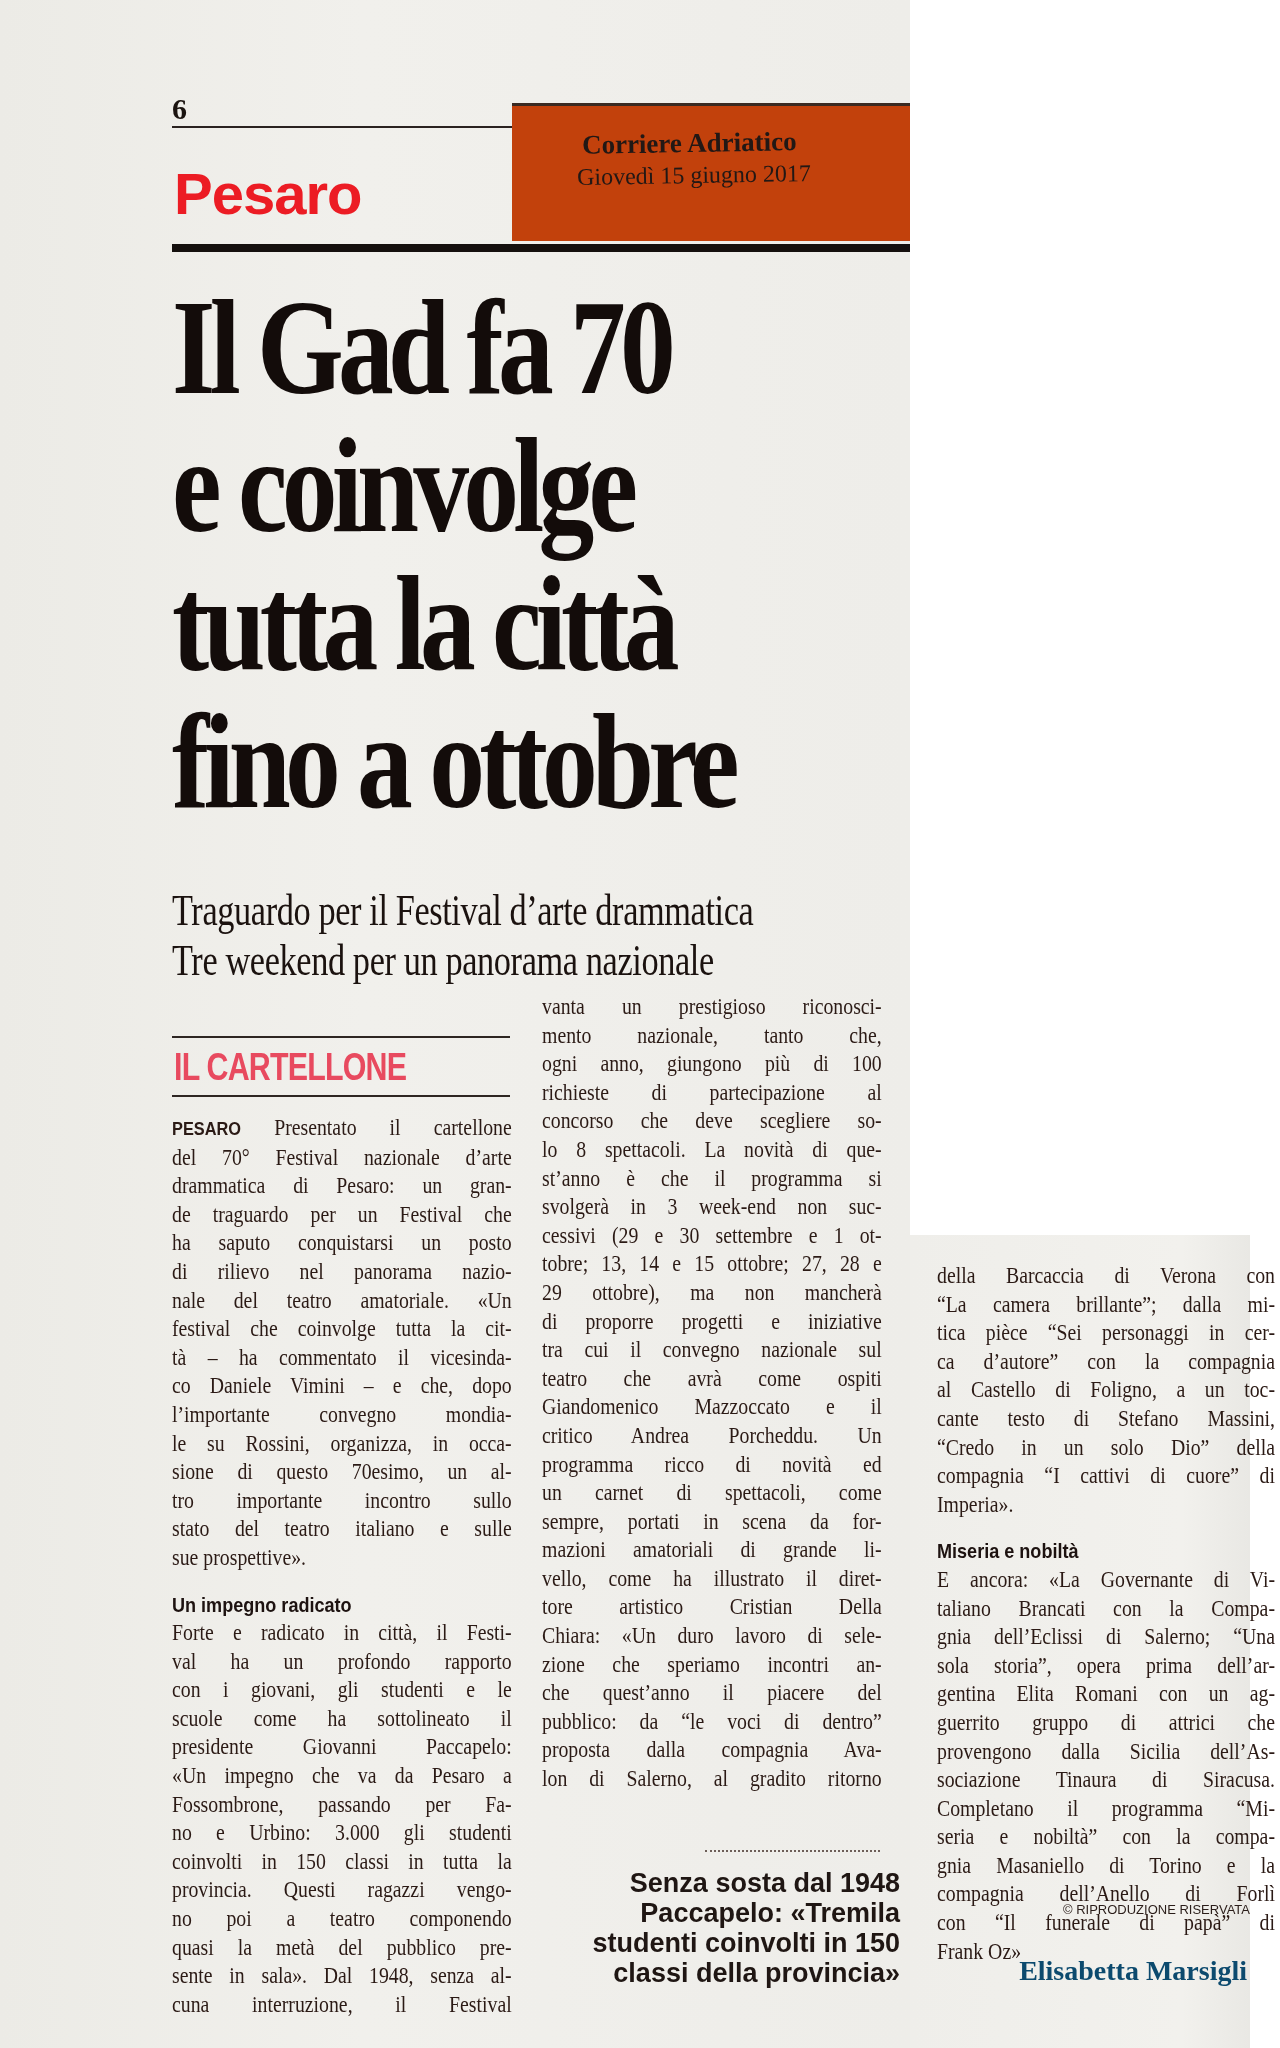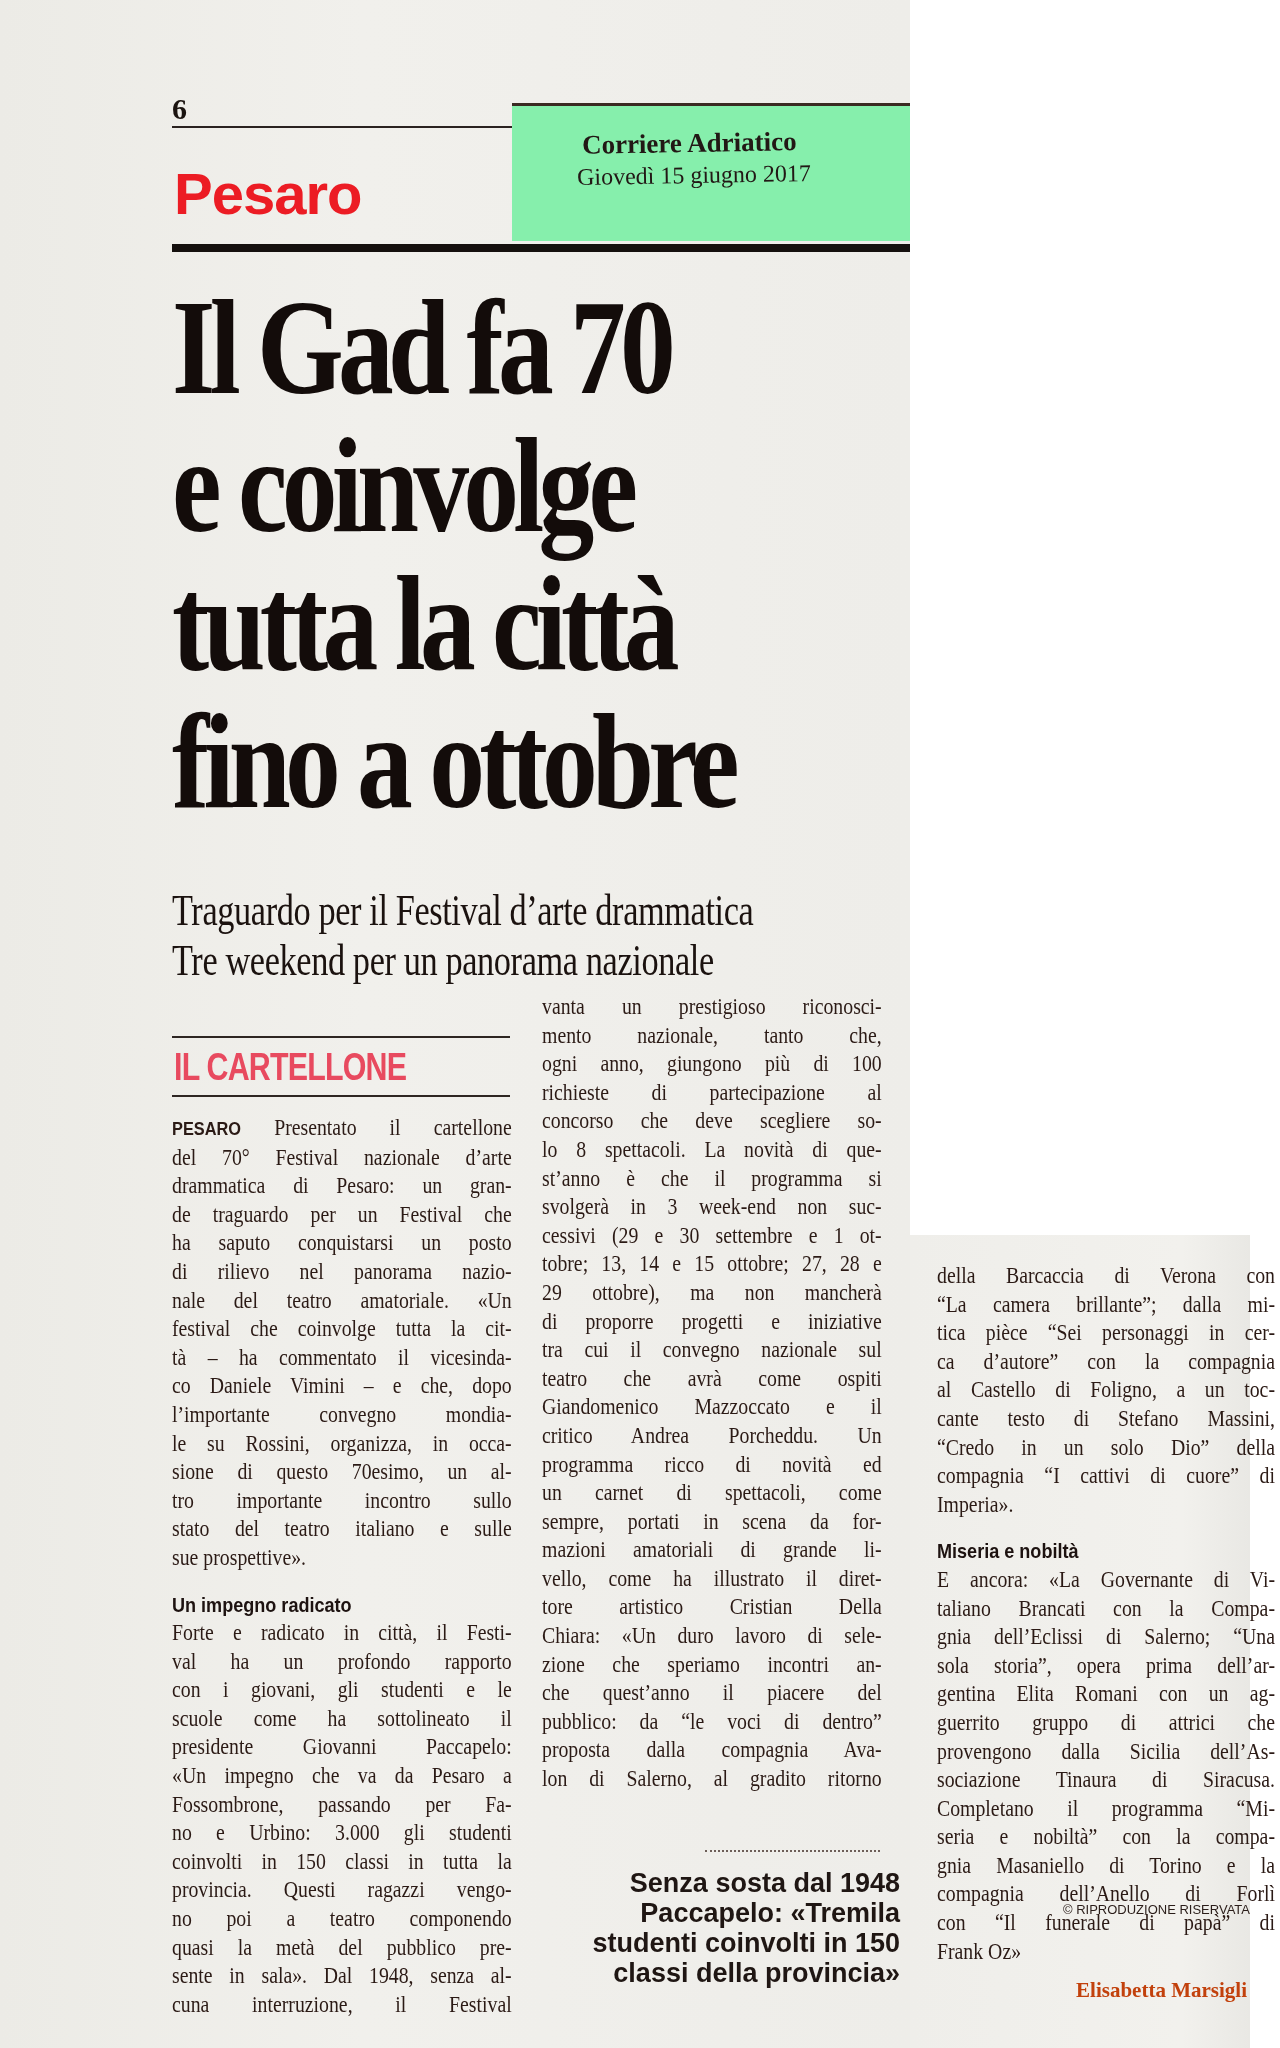--- a/index.html
+++ b/index.html
@@ -16,21 +16,21 @@
     position:absolute; left:910px; top:1235px; width:340px; height:813px;
     background:linear-gradient(90deg,#efeeea,#f2f1ed 80%,#e9e8e4);
   }
   .page-num {
     position:absolute; left:172px; top:92px; font-size:30px; font-weight:bold;
     font-family:"Liberation Serif", serif; color:#1b1410;
   }
   .rule-top { position:absolute; left:172px; top:126px; width:350px; height:2px; background:#2a2220; }
   .masthead-box {
     position:absolute; left:512px; top:103px; width:398px; height:135px;
-    background:#86efac; border-top:3px solid #3a2a22;
+    background:#c2410c; border-top:3px solid #3a2a22;
   }
   .masthead-name {
     position:absolute; left:70px; top:22px; font-size:27px; font-weight:bold;
     color:#221815; transform:rotate(-1deg);
   }
   .masthead-date {
     position:absolute; left:65px; top:56px; font-size:24px; color:#221815;
     transform:rotate(-1deg);
   }
   .section-title {
@@ -75,21 +75,21 @@
   .pull-rule {
     position:absolute; left:705px; top:1850px; width:175px; border-top:2px dotted #6d5e58;
   }
   .pullquote {
     position:absolute; left:560px; top:1868px; width:340px; text-align:right;
     font-family:"Liberation Sans", sans-serif; font-weight:bold; font-size:27px;
     line-height:30px; color:#1f1613;
   }
   .byline {
     position:absolute; left:985px; top:1955px; width:262px; text-align:right;
-    font-size:21px; font-weight:bold; color:#c2410c;margin-top:23px;
+    font-size:28px; font-weight:bold; color:#0c4a6e;
   }
   .copyright {
     position:absolute; left:1000px; top:1902px; width:250px; text-align:right;
     font-family:"Liberation Sans", sans-serif; font-size:13px; color:#2a1d19;
   }
 </style>
 </head>
 <body>
 
 <div class="paper"></div>

